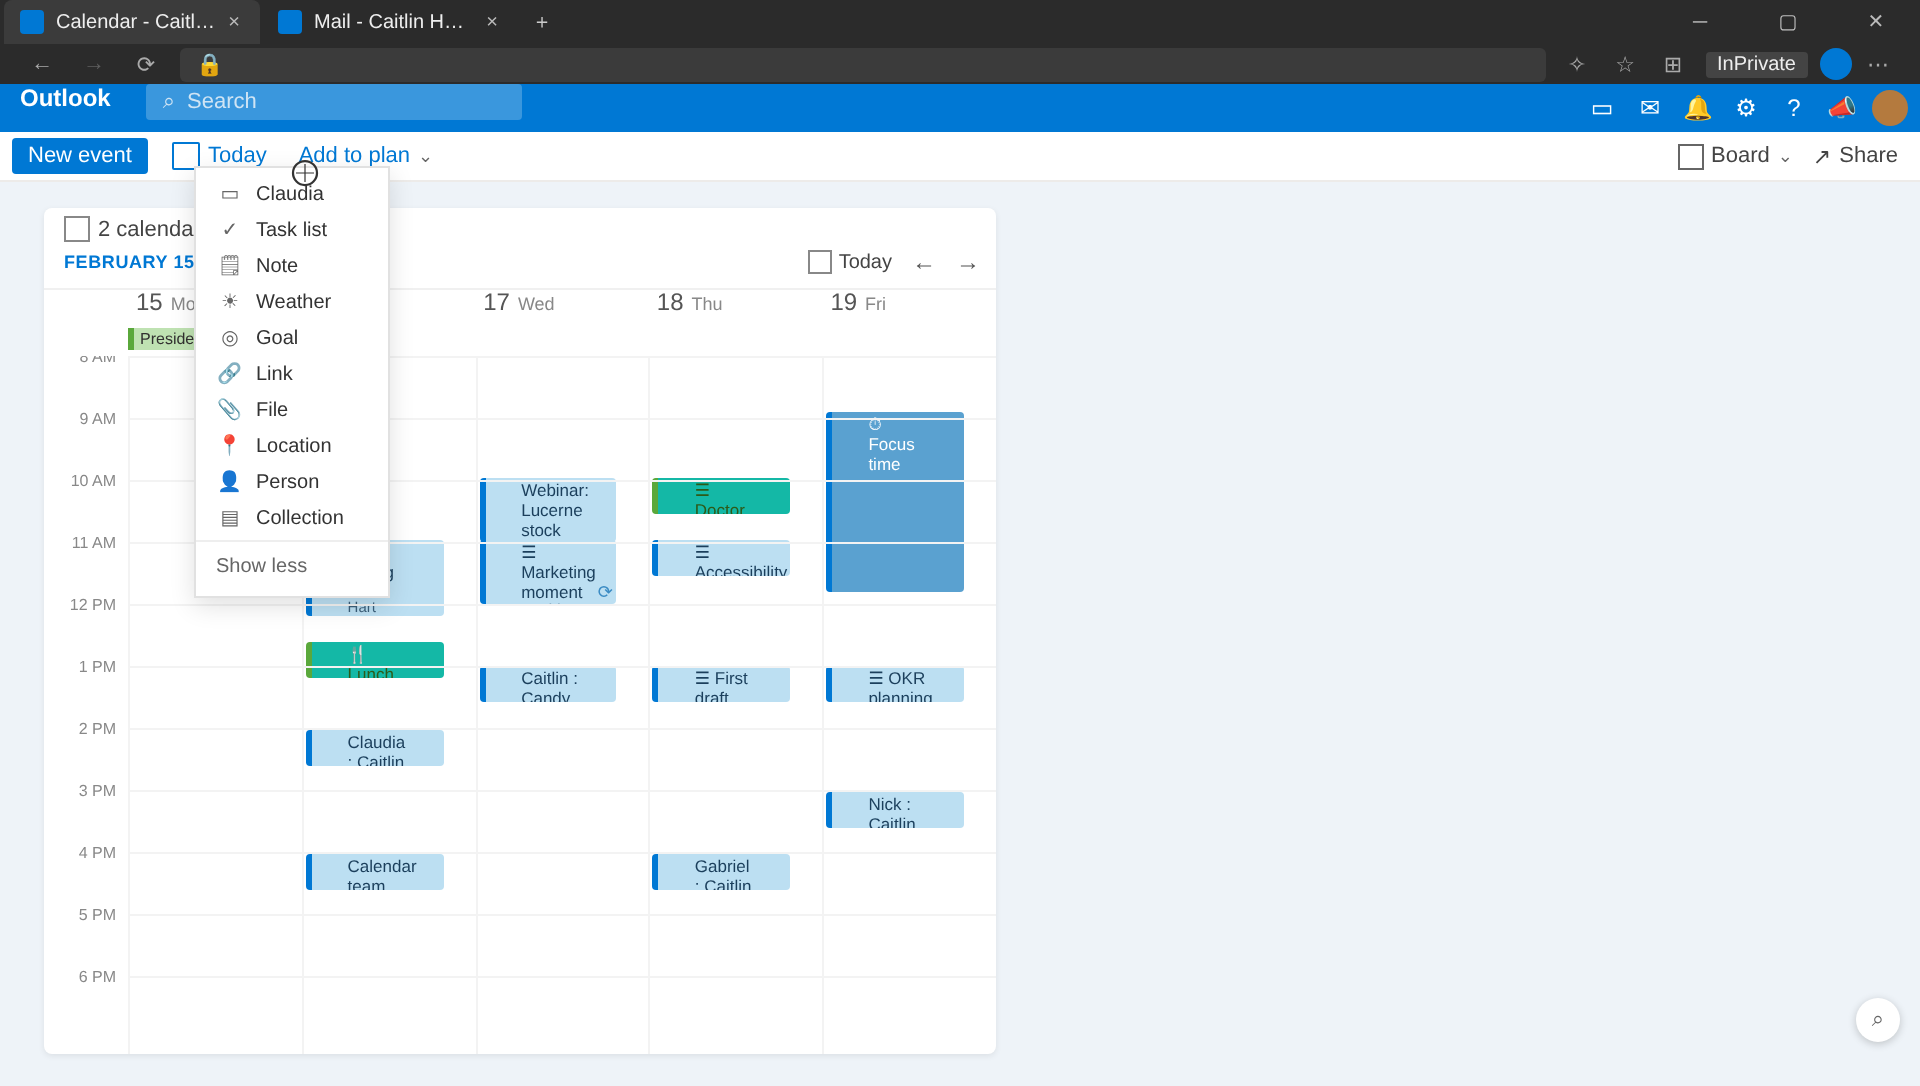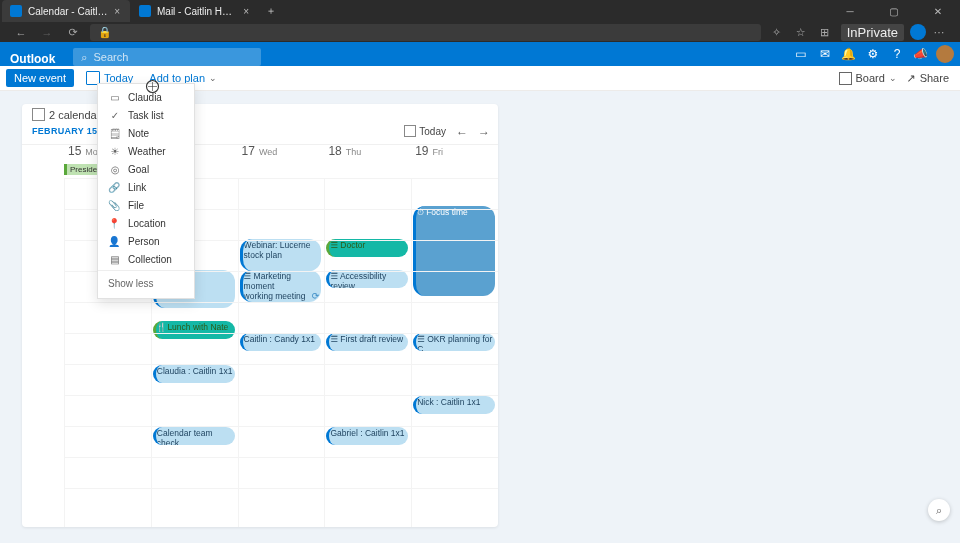--- a/index.html
+++ b/index.html
@@ -13,24 +13,24 @@
   .tab .label{white-space:nowrap;text-overflow:ellipsis;overflow:hidden;flex:1;color:#eee;}
   .tab .xicon{margin-left:6px;color:#bbb;}
   .tab.newtab{padding:0 6px;}
   .window-ctrl{position:absolute;right:0;top:0;display:flex;}
   .window-ctrl div{width:44px;height:22px;display:flex;align-items:center;justify-content:center;color:#bbb;font-size:10px;}
   .addr{display:flex;align-items:center;height:20px;padding:0 8px;}
   .addr .navicon{width:26px;text-align:center;color:#aaa;font-size:11px;}
   .addr .urlbar{flex:1;height:17px;display:flex;align-items:center;background:#3b3b3b;border-radius:3px;padding:0 8px;margin:0 4px;color:#bbb;}
   .addr .urlbar .lock{margin-right:6px;color:#999;}
   .addr .ricon{width:24px;text-align:center;color:#aaa;font-size:11px;}
-  .addr .inprivate{background:#444;color:#eee;border-radius:2px;padding:1px 6px;font-size:13px;margin-left:4px;}
+  .addr .inprivate{background:#444;color:#eee;border-radius:2px;padding:1px 6px;font-size:10px;margin-left:4px;}
   .addr .profile{width:16px;height:16px;background:#0078d4;border-radius:50%;margin-left:6px;}
   
-  .suite{position:absolute;top:42px;left:0;right:0;height:24px;background:#0078d4;display:flex;align-items:flex-end;color:#fff;padding-left:10px;}
+  .suite{position:absolute;top:42px;left:0;right:0;height:24px;background:#0078d4;display:flex;align-items:flex-start;color:#fff;padding-left:10px;}
   .brand{font-weight:600;font-size:12px;margin-right:18px;}
   .search{width:180px;height:18px;background:#3a97dd;border-radius:2px;display:flex;align-items:center;padding-left:8px;color:#cfe4f4;}
   .search .sicon{margin-right:6px;}
   .suite .right{margin-left:auto;display:flex;}
   .suite .right .hicon{width:24px;height:24px;display:flex;align-items:center;justify-content:center;color:#fff;font-size:12px;}
   .suite .right .avatar{width:18px;height:18px;border-radius:50%;background:#b47a3e;margin:3px 6px 0 3px;}
   
   .cmdbar{position:absolute;top:66px;left:0;right:0;height:24px;background:#fff;border-bottom:1px solid #edebe9;display:flex;align-items:center;padding:0 6px;}
   .cmdbar .newbtn{background:#0078d4;color:#fff;border-radius:2px;padding:3px 8px;font-size:11px;}
   .cmdbar .tbtn{display:flex;align-items:center;padding:3px 4px;margin-left:8px;color:#0078d4;font-size:11px;cursor:pointer;}
@@ -56,21 +56,21 @@
   .dayhead .day .wk{font-size:9px;color:#888;}
   .allday{position:absolute;left:42px;right:0;top:60px;height:12px;display:flex;}
   .allday .cell{flex:1;}
   .allday .chip{height:11px;background:#bfe2b2;border-left:3px solid #5aa83b;font-size:8px;padding-left:3px;line-height:11px;overflow:hidden;}
   .grid{position:absolute;left:0;right:0;top:74px;bottom:0;overflow:hidden;}
   .timecol{position:absolute;left:0;top:0;width:42px;}
   .timecol .t{height:31px;text-align:right;padding-right:6px;font-size:8px;color:#888;position:relative;top:-4px;}
   .cols{position:absolute;left:42px;right:0;top:0;bottom:0;display:flex;}
   .cols .col{flex:1;border-left:1px solid #f3f3f3;position:relative;}
   .cols .col .hr{position:absolute;left:0;right:0;height:31px;border-top:1px solid #f3f3f3;}
-  .ev{position:absolute;left:1px;right:3px;border-radius:12px;font-size:8.5px;padding:2px 1px;overflow:hidden;line-height:1.15;}
+  .ev{position:absolute;left:1px;right:16px;border-radius:2px;font-size:8.5px;padding:2px 18px;overflow:hidden;line-height:1.15;}
   .ev.blue{background:#bcdff2;border-left:3px solid #0078d4;color:#1b3f5c;}
   .ev.deep{background:#5aa1d0;border-left:3px solid #0078d4;color:#fff;}
   .ev.green{background:#14b8a6;border-left:3px solid #5aa83b;color:#2d5a18;}
   .refresh{position:absolute;right:2px;bottom:1px;font-size:9px;color:#3a8bc4;}
   
   .menu{position:absolute;left:97px;top:83px;width:96px;background:#fff;border:1px solid #e1e1e1;box-shadow:0 4px 12px rgba(0,0,0,0.12);padding:4px 0;z-index:50;}
   .menu .item{display:flex;align-items:center;height:18px;padding:0 10px;font-size:10px;color:#333;cursor:pointer;}
   .menu .item .mi{width:14px;color:#666;font-size:10px;text-align:center;margin-right:6px;}
   .menu .sep{height:1px;background:#eee;margin:2px 0;}
   .menu .less{padding:5px 10px;font-size:10px;color:#666;}
@@ -256,20 +256,33 @@
   <div class="allday">
     <div class="cell">
         <div class="chip">Presidents'</div>
       </div>
     <div class="cell"></div>
       <div class="cell"></div>
       <div class="cell"></div>
       <div class="cell"></div>
   </div>
   <div class="grid">
+    <div class="timecol" id="timecol">
+        <div class="t">8 AM</div>
+        <div class="t">9 AM</div>
+        <div class="t">10 AM</div>
+        <div class="t">11 AM</div>
+        <div class="t">12 PM</div>
+        <div class="t">1 PM</div>
+        <div class="t">2 PM</div>
+        <div class="t">3 PM</div>
+        <div class="t">4 PM</div>
+        <div class="t">5 PM</div>
+        <div class="t">6 PM</div>
+      </div>
     <div class="cols">
 
       <div class="col">
           <div class="hr" style="top: 0px;"></div>
           <div class="hr" style="top: 31px;"></div>
           <div class="hr" style="top: 62px;"></div>
           <div class="hr" style="top: 93px;"></div>
           <div class="hr" style="top: 124px;"></div>
           <div class="hr" style="top: 155px;"></div>
           <div class="hr" style="top: 186px;"></div>

